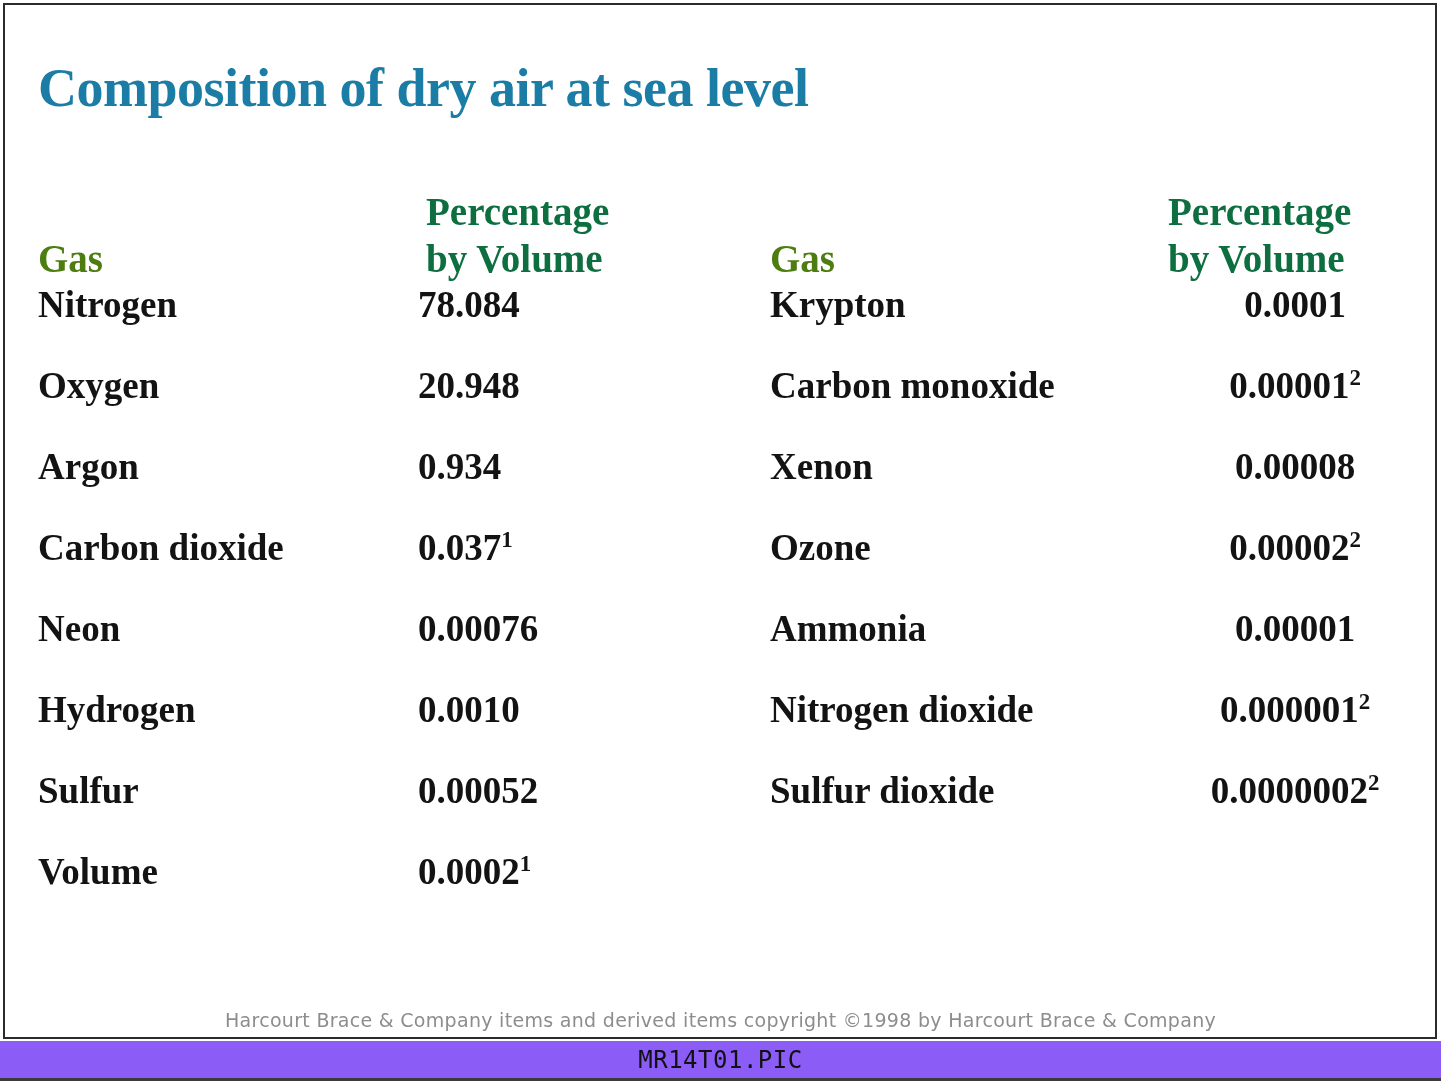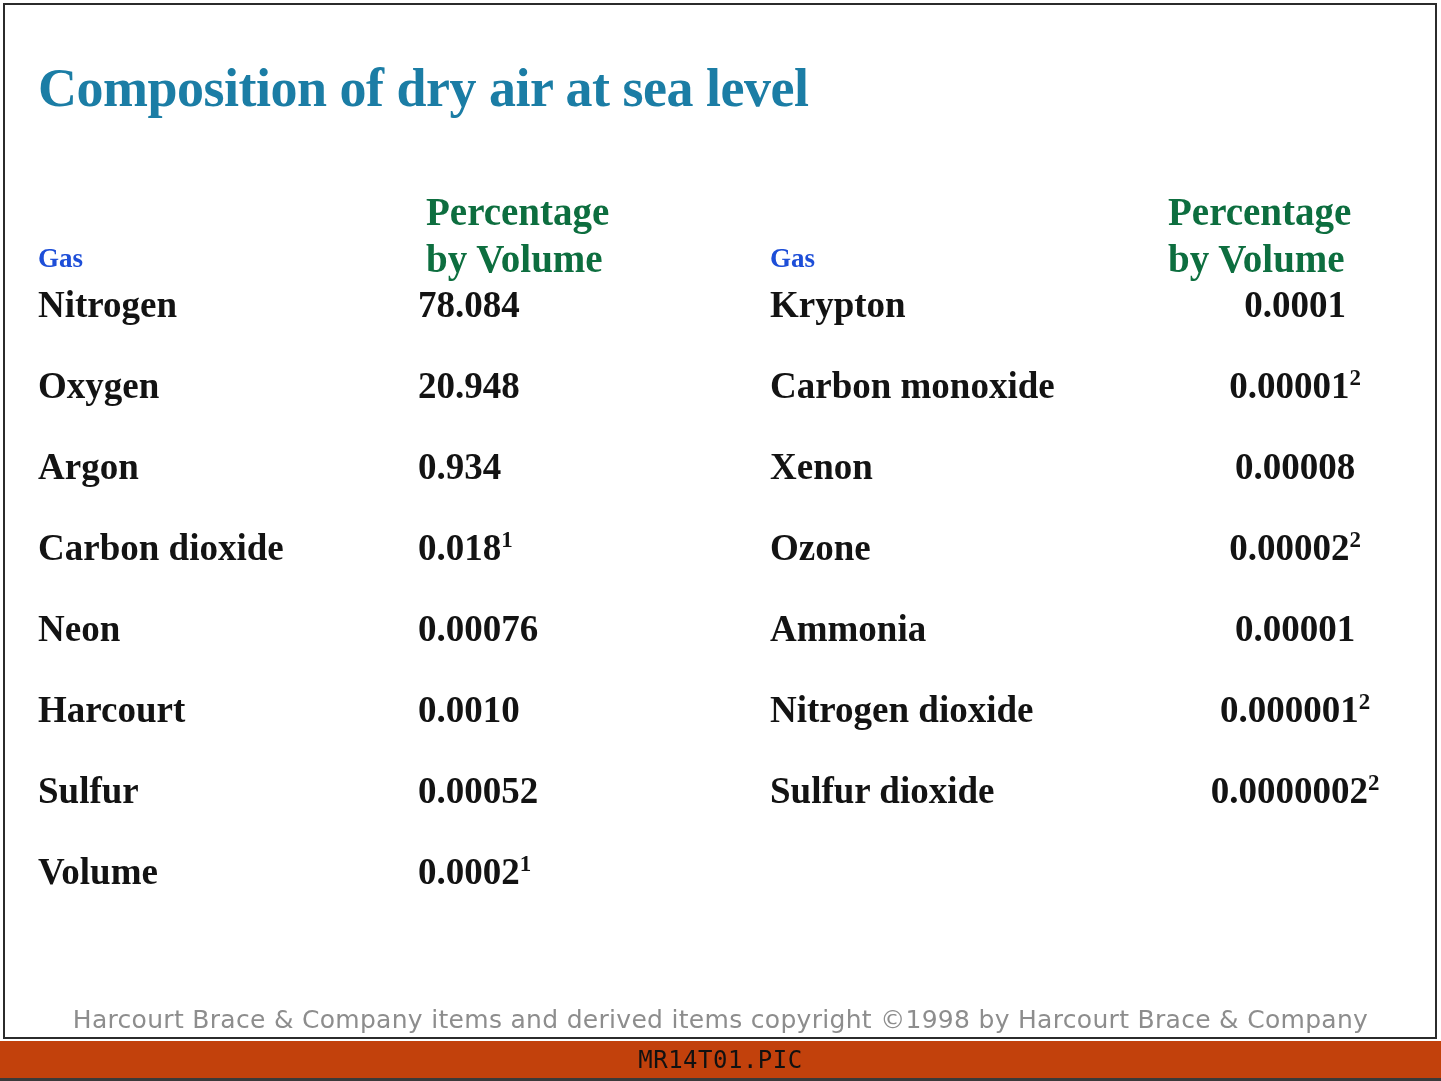--- a/index.html
+++ b/index.html
@@ -64,23 +64,23 @@
 
   .header-row {
     position: relative;
     height: 110px;
   }
   .col-head-gas {
     position: absolute;
     left: 0;
     bottom: 0;
     font-weight: bold;
-    font-size: 27px;
+    font-size: 39px;
     line-height: 47px;
-    color: #1d4ed8;
+    color: #4d7c0f;
     white-space: nowrap;
   }
   .col-head-pct {
     position: absolute;
     bottom: 0;
     font-weight: bold;
     font-size: 39px;
     line-height: 47px;
     color: #0d6e3f;
     white-space: nowrap;
@@ -136,35 +136,35 @@
   }
 
   
   #footer-credit {
     position: absolute;
     left: 0;
     top: 1008px;
     width: 1441px;
     text-align: center;
     font-family: "DejaVu Sans", "Liberation Sans", sans-serif;
-    font-size: 25px;
+    font-size: 19px;
     line-height: 24px;
     letter-spacing: 0.3px;
     color: #8d8d8d;
     white-space: nowrap;
   }
 
   
   #status-bar {
     position: absolute;
     left: 0;
     top: 1041px;
     width: 1441px;
     height: 40px;
-    background: #c2410c;
+    background: #8b5cf6;
     border-bottom: 3px solid #3a3a3a;
     box-sizing: border-box;
   }
   #status-bar-label {
     position: absolute;
     left: 0;
     top: 5px;
     width: 1441px;
     text-align: center;
     font-family: "DejaVu Sans Mono", "Liberation Mono", monospace;
@@ -202,28 +202,28 @@
           <div class="data-row">
             <div class="gas-name">Oxygen</div>
             <div class="gas-value"><span>20.948</span></div>
           </div>
           <div class="data-row">
             <div class="gas-name">Argon</div>
             <div class="gas-value"><span>0.934</span></div>
           </div>
           <div class="data-row">
             <div class="gas-name">Carbon dioxide</div>
-            <div class="gas-value"><span>0.018</span><sup>1</sup></div>
+            <div class="gas-value"><span>0.037</span><sup>1</sup></div>
           </div>
           <div class="data-row">
             <div class="gas-name">Neon</div>
             <div class="gas-value"><span>0.00076</span></div>
           </div>
           <div class="data-row">
-            <div class="gas-name">Harcourt</div>
+            <div class="gas-name">Hydrogen</div>
             <div class="gas-value"><span>0.0010</span></div>
           </div>
           <div class="data-row">
             <div class="gas-name">Sulfur</div>
             <div class="gas-value"><span>0.00052</span></div>
           </div>
           <div class="data-row">
             <div class="gas-name">Volume</div>
             <div class="gas-value"><span>0.0002</span><sup>1</sup></div>
           </div>

